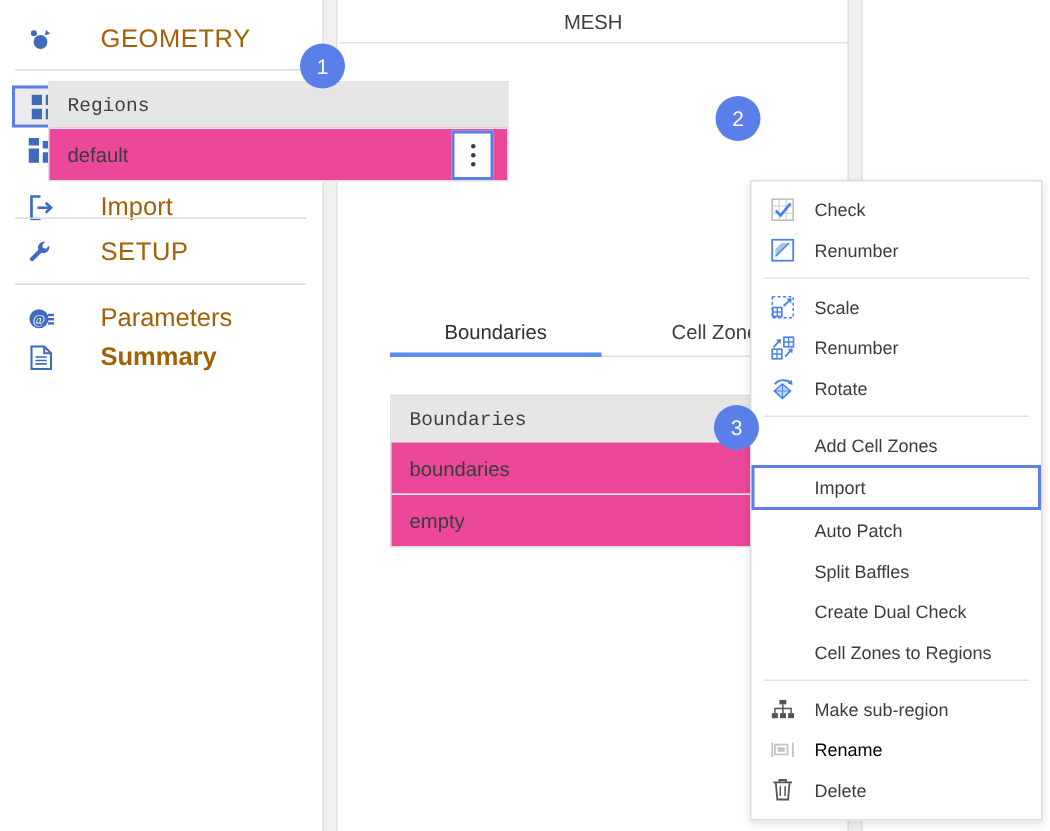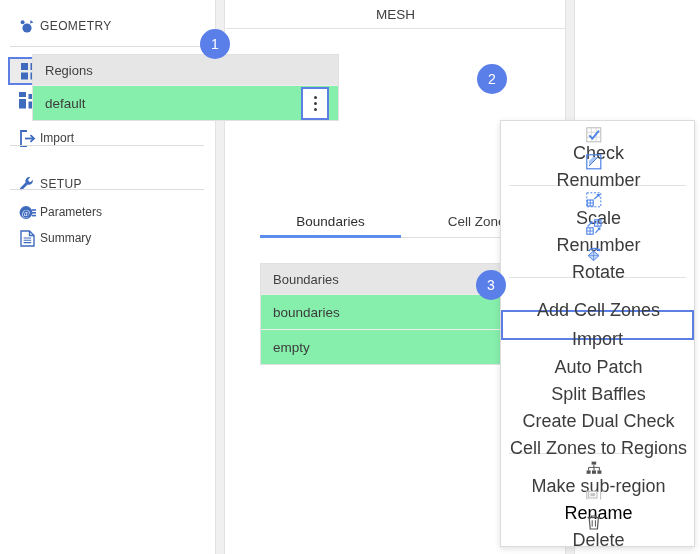--- a/index.html
+++ b/index.html
@@ -37,23 +37,23 @@
   }
   .nav-item .nav-icon {
     width: 22px;
     height: 20px;
     display: inline-flex;
     align-items: center;
     justify-content: center;
     flex: none;
   }
   .nav-item .nav-label {
-    margin-left: 2px;
-    font-size: 12px;
-    color: #404040;
+    margin-left: 29px;
+    font-size: 17px;
+    color: #a16207;
     white-space: nowrap;
   }
   .nav-item.section .nav-label {
     letter-spacing: 0.4px;
   }
   .nav-item.selected {
     background: #ebebeb;
     border: 2px solid #5b7fe3;
   }
   .nav-sep {
@@ -108,29 +108,30 @@
   }
   .tbl-head {
     height: 30px;
     background: #e6e6e6;
     display: flex;
     align-items: center;
     padding-left: 12px;
     font-size: 13px;
     color: #3f3f3f;
     box-sizing: border-box;
+    font-family: Liberation Mono, monospace;
   }
   .tbl-row {
     height: 35px;
     display: flex;
     align-items: center;
     padding-left: 12px;
     font-size: 13.5px;
     color: #3c3c3c;
-    background: #86efac;
+    background: #ec4899;
     border-top: 1px solid #ededed;
     box-sizing: border-box;
   }
   .tbl-row:first-of-type { border-top: none; }
   .row-label { flex: 1 1 auto; }
   .row-right {
     display: flex;
     align-items: center;
     gap: 7px;
     padding-right: 9px;
@@ -215,25 +216,24 @@
     box-shadow: 0 2px 6px rgba(0,0,0,0.12);
     padding: 5px 0 6px 0;
     box-sizing: border-box;
     z-index: 40;
   }
   .menu-item {
     height: 27px;
     display: flex;
     align-items: center;
     padding: 0 8px 0 10px;
-    font-size: 18px;
+    font-size: 12px;
     color: #3c3c3c;
     box-sizing: border-box;
     white-space: nowrap;
-    flex-direction: column;
   }
   .menu-item .mi-icon {
     width: 22px; height: 18px;
     flex: none;
     display: inline-flex;
     align-items: center;
     justify-content: center;
     margin-right: 10px;
   }
   .menu-item .mi-label { line-height: 1; }
@@ -315,21 +315,21 @@
         <path d="M8 1 H2 V16 H8" fill="none" stroke="#3f6bbf" stroke-width="1.8"></path>
         <path d="M6 8.5 H14.5" fill="none" stroke="#3f6bbf" stroke-width="1.8"></path>
         <path d="M11.5 5.2 L15 8.5 L11.5 11.8" fill="none" stroke="#3f6bbf" stroke-width="1.8"></path>
       </svg>
     </span>
     <span class="nav-label">Import</span>
   </div>
 
   <div class="nav-sep" style="top:145px;"></div>
 
-  <div class="nav-item section" style="top:170px;">
+  <div class="nav-item section" style="top:154px;">
     <span class="nav-icon">
       <svg width="16" height="16" viewBox="0 0 16 16">
         <path d="M11.2 1.2a4 4 0 0 0-4.6 5.3L1.4 11.7a1.4 1.4 0 0 0 2 2l5.2-5.2a4 4 0 0 0 5.2-4.7l-2.1 2.1-2-0.5-0.5-2z" fill="#3f6bbf"></path>
       </svg>
     </span>
     <span class="nav-label">SETUP</span>
   </div>
 
   <div class="nav-sep" style="top:189px;"></div>
 
@@ -339,21 +339,21 @@
         <circle cx="7" cy="8.5" r="6.4" fill="#3f6bbf"></circle>
         <text x="7" y="12" font-family="Liberation Serif, serif" font-size="9" fill="#ffffff" text-anchor="middle">@</text>
         <rect x="13" y="5.2" width="4" height="1.6" fill="#3f6bbf"></rect>
         <rect x="13" y="8" width="4" height="1.6" fill="#3f6bbf"></rect>
         <rect x="13" y="10.8" width="4" height="1.6" fill="#3f6bbf"></rect>
       </svg>
     </span>
     <span class="nav-label">Parameters</span>
   </div>
 
-  <div class="nav-item" style="top:224px;">
+  <div class="nav-item" style="top:224px;font-weight:bold;">
     <span class="nav-icon">
       <svg width="15" height="17" viewBox="0 0 15 17">
         <path d="M1 1 H9.5 L14 5.5 V16 H1 Z" fill="#ffffff" stroke="#3f6bbf" stroke-width="1.4"></path>
         <path d="M9.5 1 V5.5 H14" fill="none" stroke="#3f6bbf" stroke-width="1.4"></path>
         <path d="M3.6 8 H11.2 M3.6 10.3 H11.2 M3.6 12.6 H11.2" stroke="#3f6bbf" stroke-width="1.1"></path>
       </svg>
     </span>
     <span class="nav-label">Summary</span>
   </div>
 </div>

